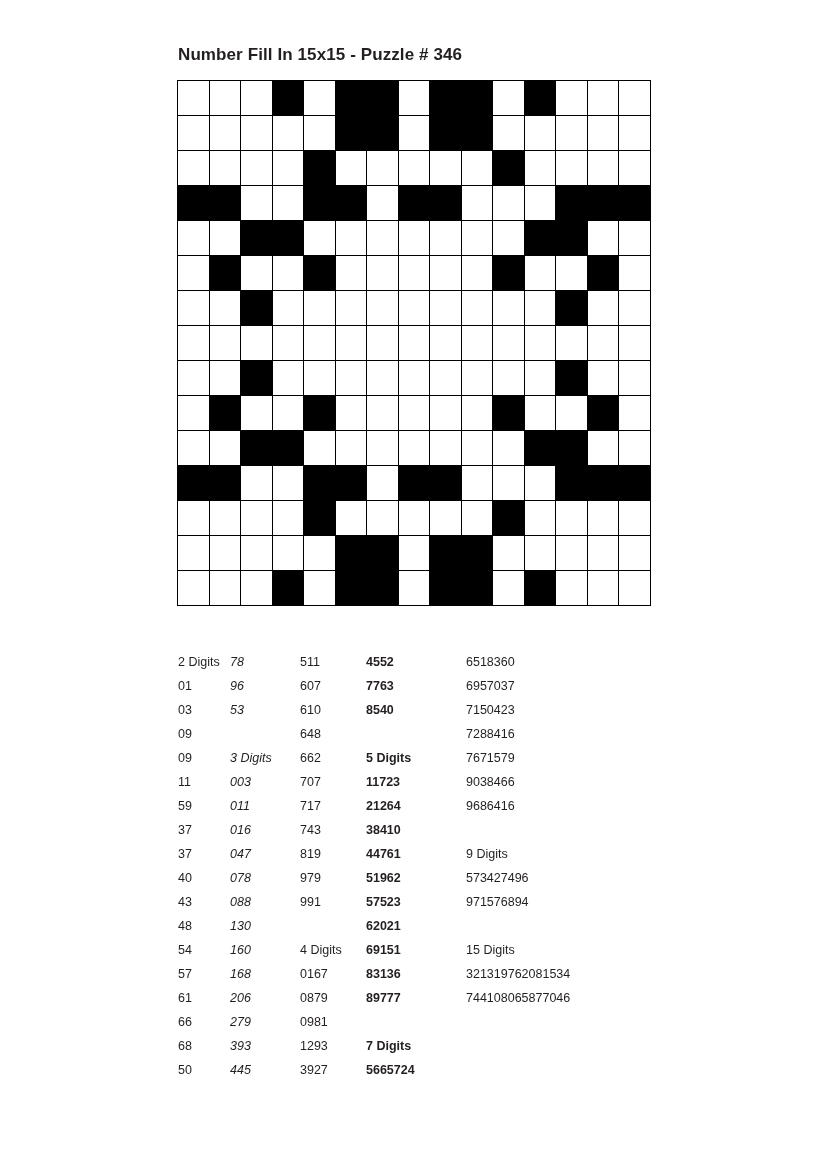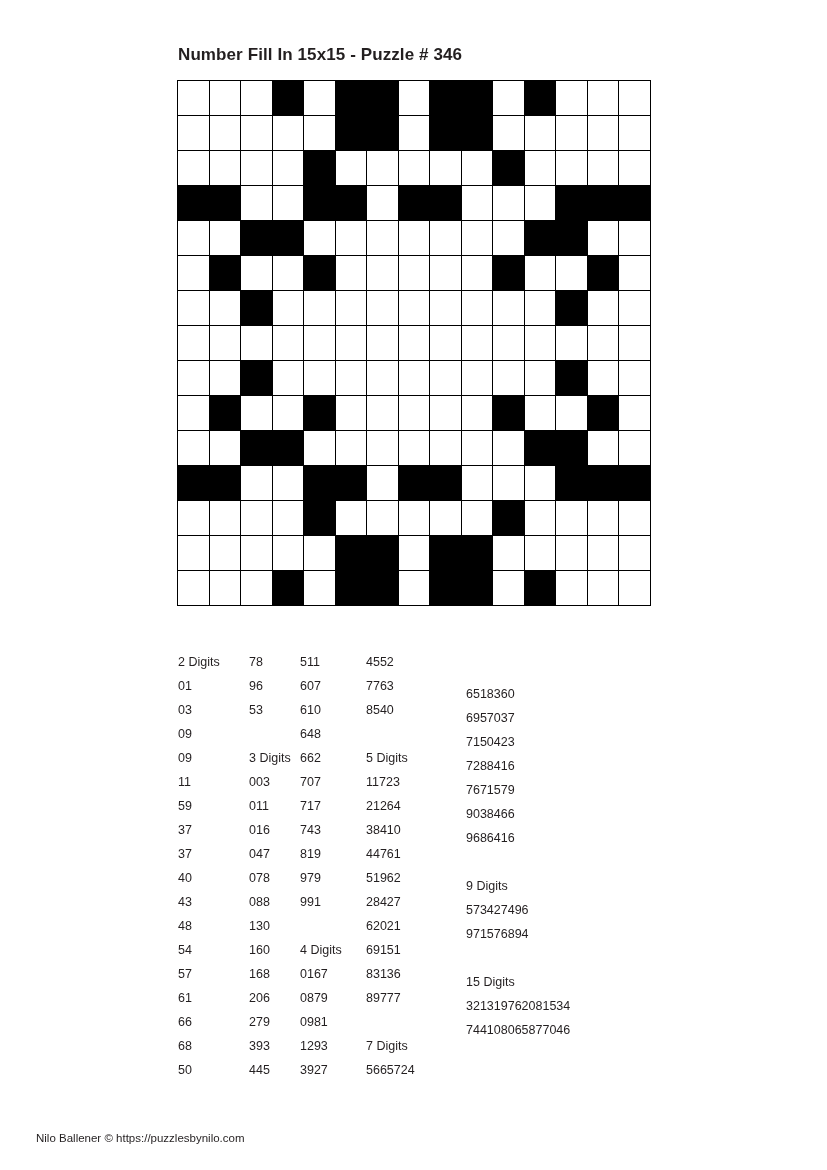--- a/index.html
+++ b/index.html
@@ -64,24 +64,24 @@
   }
   .wl-col .entry {
     height: 24px;
     line-height: 24px;
     white-space: nowrap;
   }
   .wl-col .entry.blank {
     visibility: hidden;
   }
   .c0 { left: 0px; }
-  .c1 { left: 71px; }
+  .c1 { left: 52px; font-style: italic; }
   .c2 { left: 122px; }
-  .c3 { left: 188px; }
-  .c4 { left: 288px; margin-top: 32px; }
+  .c3 { left: 188px; font-weight: bold; }
+  .c4 { left: 288px; }
   
   .footer {
     position: absolute;
     left: 36px;
     bottom: 22px;
     font-size: 11.5px;
     color: #231f20;
     line-height: 19px;
   }
   .footer div { white-space: nowrap; }
@@ -386,21 +386,21 @@
         <div class="entry">4552</div>
         <div class="entry">7763</div>
         <div class="entry">8540</div>
         <div class="entry blank">&nbsp;</div>
         <div class="entry">5 Digits</div>
         <div class="entry">11723</div>
         <div class="entry">21264</div>
         <div class="entry">38410</div>
         <div class="entry">44761</div>
         <div class="entry">51962</div>
-        <div class="entry">28427</div>
+        <div class="entry">57523</div>
         <div class="entry">62021</div>
         <div class="entry">69151</div>
         <div class="entry">83136</div>
         <div class="entry">89777</div>
         <div class="entry blank">&nbsp;</div>
         <div class="entry">7 Digits</div>
         <div class="entry">5665724</div>
       </div>
       <div class="wl-col c4">
         <div class="entry">6518360</div>
@@ -418,16 +418,15 @@
         <div class="entry">15 Digits</div>
         <div class="entry">321319762081534</div>
         <div class="entry">744108065877046</div>
         <div class="entry blank">&nbsp;</div>
         <div class="entry blank">&nbsp;</div>
         <div class="entry blank">&nbsp;</div>
       </div>
     </div>
 
   <div class="footer">
-    <div>Nilo Ballener © https://puzzlesbynilo.com</div>
   </div>
 
 </div>
 
 </body></html>

